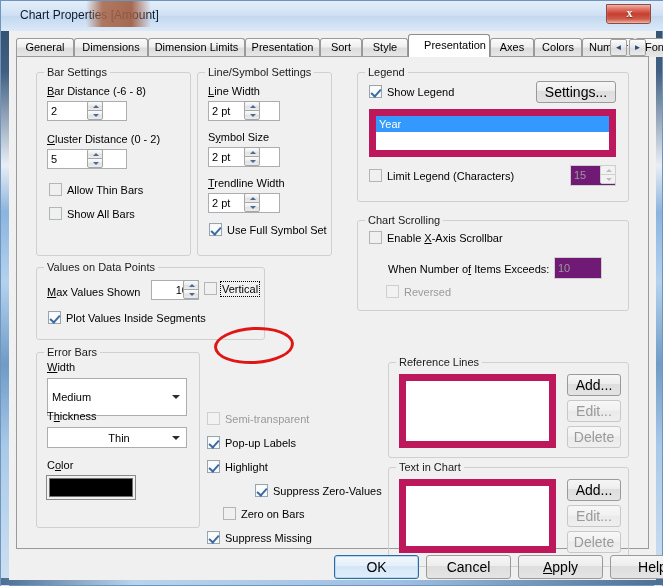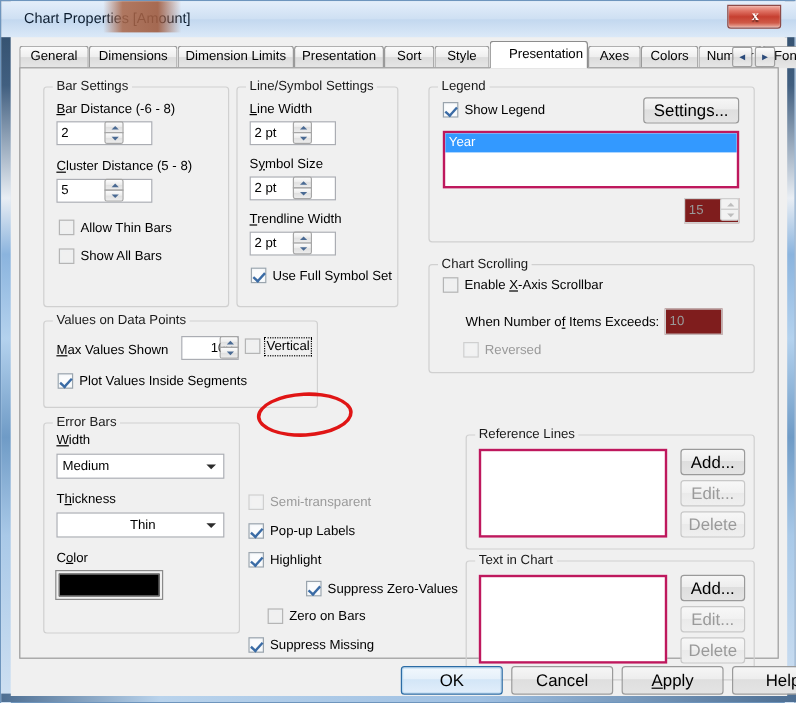--- a/index.html
+++ b/index.html
@@ -127,21 +127,21 @@
 
   
   .tbox {
     position:absolute;
     background:#fff; border:1px solid #abadb3;
     font-size:11px; color:#000;
     padding-left:3px;
     line-height: 1;
     display:flex; align-items:center;
   }
-  .tbox.dis { background:#7f1d1d; color:#9a9a9a; border-color:#cfcfcf; }
+  .tbox.dis { background:#701a75; color:#9a9a9a; border-color:#cfcfcf; }
   .tbox.right { justify-content:flex-end; padding-right:4px; }
   .spin {
     position:absolute; width:16px; height:20px;
   }
   .spin .up, .spin .dn {
     position:absolute; left:0; width:16px; height:10px;
     background: linear-gradient(to bottom,#fcfcfc,#ececec 48%,#e0e0e0 52%,#ededed);
     border:1px solid #a6a6a6;
     cursor:default;
   }
@@ -191,21 +191,21 @@
   .btn.dis { color:#9a9a9a; border-color:#c8c8c8;
      background: linear-gradient(to bottom,#f7f7f7,#f1f1f1 47%,#eaeaea 49%,#efefef); }
   .btn.default {
     border:1px solid #2c6ca5;
     box-shadow: 0 0 0 1px #b8d8f0 inset;
     background: linear-gradient(to bottom,#f2f8fd 0%,#e5f0fa 45%,#d3e6f7 47%,#e2eefb 100%);
   }
 
   
   .listbox {
-    position:absolute; background:#fff; border:2px solid #be185d;
+    position:absolute; background:#fff; border:7px solid #be185d;
     overflow:hidden;
   }
   .listbox .item { height:16px; line-height:16px; padding-left:3px; font-size:11px; }
   .listbox .item.sel { background:#3399ff; color:#fff; }
 
   
   .combo {
     position:absolute; background:#fff; border:1px solid #abadb3;
     font-size:11px; display:flex; align-items:center; padding-left:4px;
     cursor:default;
@@ -278,21 +278,21 @@
         <div class="tbox" style="left:10px; top:28px; width:80px; height:20px;">2</div>
         <div class="spin" style="left:50px; top:28px;">
           <div class="up">
               <div class="ar"></div>
             </div>
           <div class="dn">
               <div class="ar"></div>
             </div>
         </div>
 
-        <div class="lbl" style="left:10px; top:60px;"><span class="u">C</span><span>luster Distance (5 - 8)</span></div>
+        <div class="lbl" style="left:10px; top:60px;"><span class="u">C</span><span>luster Distance (0 - 2)</span></div>
         <div class="tbox" style="left:10px; top:76px; width:80px; height:20px;">5</div>
         <div class="spin" style="left:50px; top:76px;">
           <div class="up">
               <div class="ar"></div>
             </div>
           <div class="dn">
               <div class="ar"></div>
             </div>
         </div>
 
@@ -370,21 +370,21 @@
         <div class="cb checked" style="left:11px; top:43px;">
           <div class="box"></div>
           <div class="txt">Plot Values Inside Segments</div>
         </div>
       </div>
 
       <div class="group" style="left:19px; top:295px; width:164px; height:176px;padding-left:43px;">
         <div class="legend">Error Bars</div>
 
         <div class="lbl" style="left:10px; top:8px;"><span class="u">W</span>idth</div>
-        <div class="combo" style="left:10px; top:25px; width:140px; height:21px;">
+        <div class="combo" style="left:10px; top:25px; width:140px; height:38px;">
           <span>Medium</span>
           <span class="arrow"></span>
         </div>
 
         <div class="lbl" style="left:10px; top:57px;">T<span class="u">h</span>ickness</div>
         <div class="combo" style="left:10px; top:74px; width:140px; height:21px;justify-content:center;">
           <span>Thin</span>
           <span class="arrow"></span>
         </div>
 
@@ -426,20 +426,24 @@
           <div class="box"></div>
           <div class="txt">Show Legend</div>
         </div>
 
         <div class="btn" style="left:178px; top:8px; width:80px; height:22px;">Settings...</div>
 
         <div class="listbox" style="left:11px; top:36px; width:247px; height:48px;">
           <div class="item sel">Year</div>
         </div>
 
+        <div class="cb uncheck-gray" style="left:11px; top:96px;">
+          <div class="box"></div>
+          <div class="txt">Limit Legend (Characters)</div>
+        </div>
         <div class="tbox dis" style="left:212px; top:92px; width:46px; height:21px;">15</div>
         <div class="spin dis" style="left:242px; top:92px; height:21px;">
           <div class="up">
               <div class="ar"></div>
             </div>
           <div class="dn">
               <div class="ar"></div>
             </div>
         </div>
       </div>

